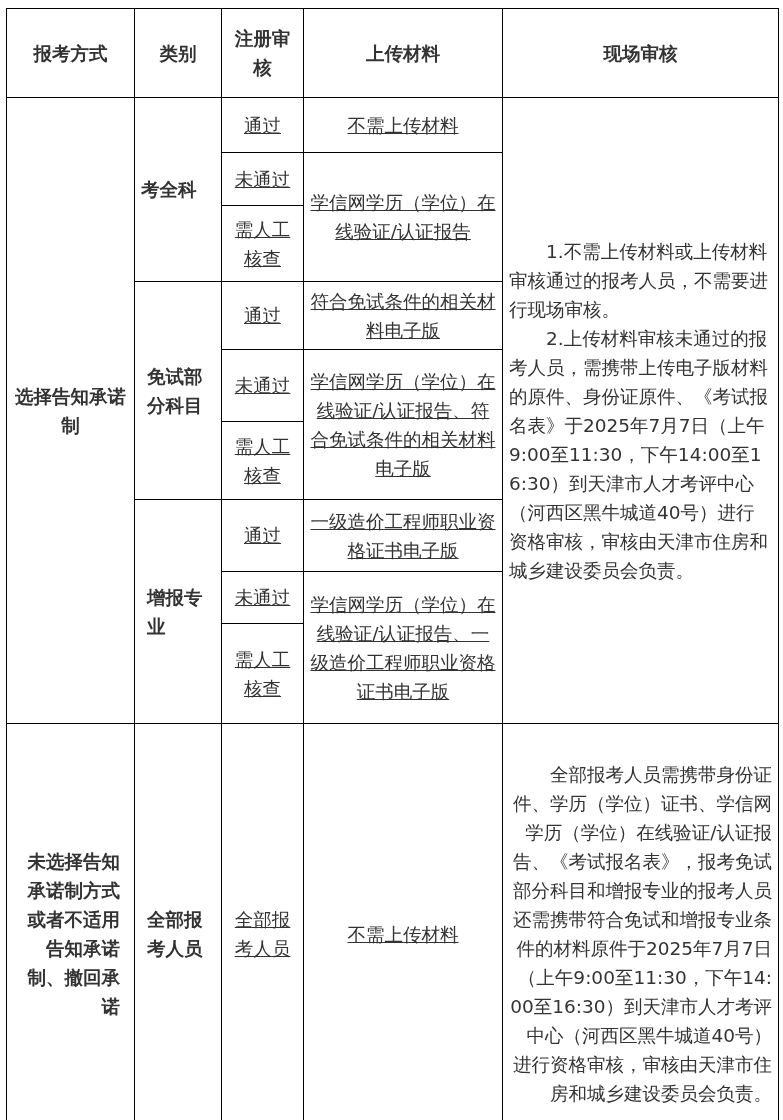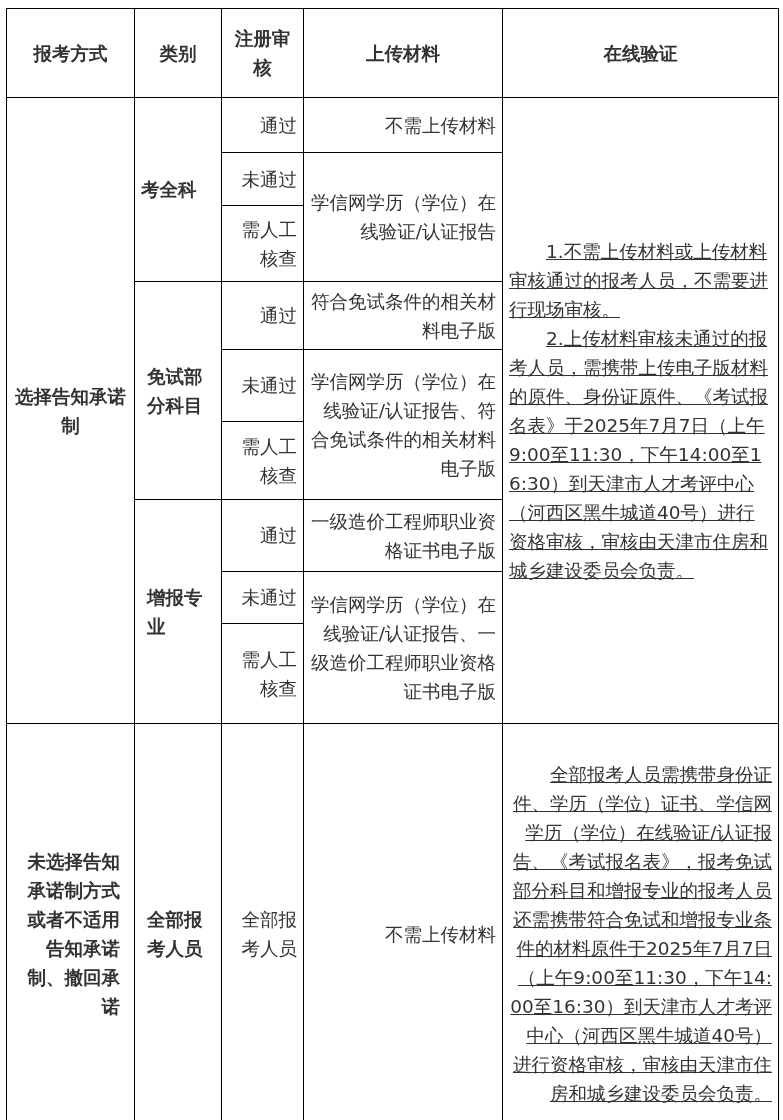--- a/index.html
+++ b/index.html
@@ -5,43 +5,43 @@
   html, body { margin: 0; padding: 0; background: #ffffff; }
   body { width: 783px; height: 1120px; position: relative; overflow: hidden;
          font-family: "DejaVu Sans", "Liberation Sans", sans-serif; color: #333333; }
   table.main { position: absolute; left: 6px; top: 8px; border-collapse: collapse;
                table-layout: fixed; width: 772px; }
   table.main td, table.main th { border: 1.5px solid #000000; padding: 0 6px; vertical-align: middle;
                font-size: 18.5px; line-height: 29px; word-break: break-all; }
   th { font-weight: bold; text-align: center; color: #333333; }
   td.cat { font-weight: bold; text-align: left; }
   td.mode { font-weight: bold; text-align: center; }
-  td.txt { text-align: right; }
+  td.txt { text-align: center; text-decoration: underline; }
   td.onsite { text-align: left; vertical-align: top; padding-top: 0px; }
   td.onsite2 { text-align: right; vertical-align: top; padding-top: 2px; }
-  .para { text-indent: 2em; margin: 0; text-decoration: underline; }
+  .para { text-indent: 2em; margin: 0; }
 </style>
 </head>
 <body>
 
 <table class="main">
   <colgroup>
     <col style="width:128px">
     <col style="width:87px">
     <col style="width:82px">
     <col style="width:199px">
     <col style="width:276px">
   </colgroup>
   <thead>
     <tr style="height:60px">
       <th>报考方式</th>
       <th>类别</th>
       <th style="padding:15px 10px;">注册审核</th>
       <th>上传材料</th>
-      <th>在线验证</th>
+      <th>现场审核</th>
     </tr>
   </thead>
   <tbody>
 
     <tr style="height:55px">
       <td class="mode" rowspan="9" style="padding:0 8px;">选择告知承诺制</td>
       <td class="cat" rowspan="3">考全科</td>
       <td class="txt">通过</td>
       <td class="txt">不需上传材料</td>
       <td class="onsite" rowspan="9">

